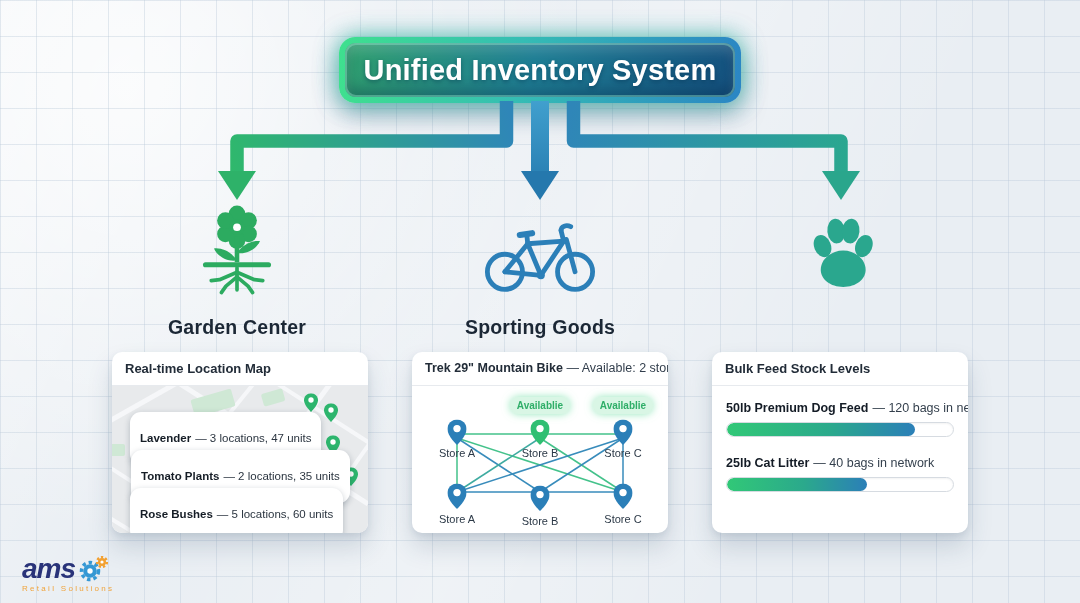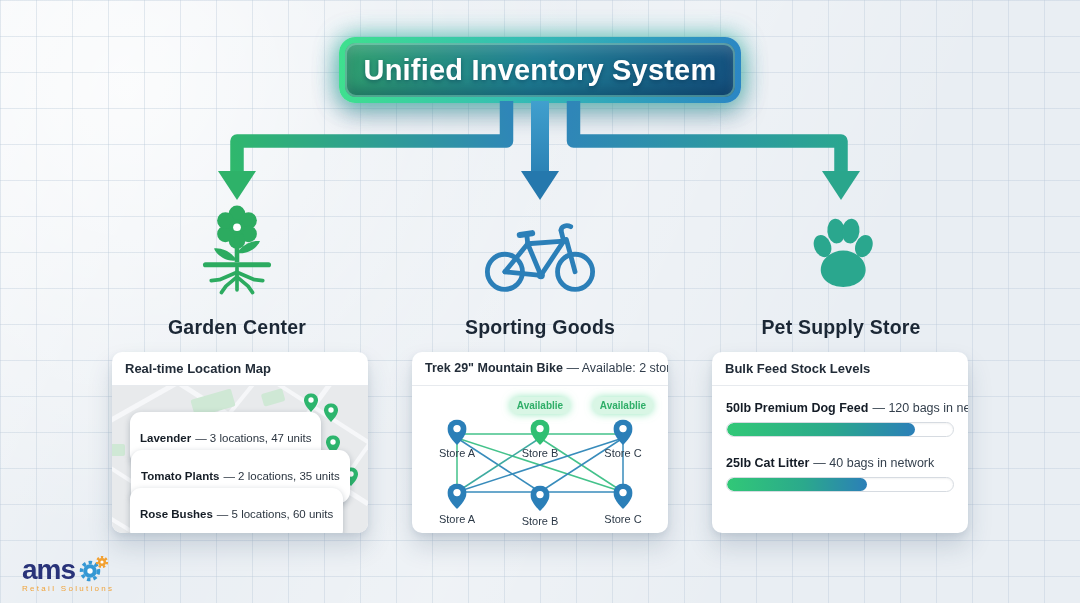--- a/index.html
+++ b/index.html
@@ -70,21 +70,21 @@
   .bar-track{
     margin-top:7px;height:13px;border:1px solid #d6dbe1;border-radius:8px;background:#fff;
     box-shadow:inset 0 1px 2px rgba(0,0,0,.05);overflow:hidden;
   }
   .bar-fill{
     height:100%;border-radius:8px;
     background:linear-gradient(90deg,#31c877 0%,#2ba98c 55%,#2b7fb8 100%);
   }
   
   .logo{position:absolute;left:22px;top:555px;}
-  .logo-row{display:flex;align-items:flex-end;}
+  .logo-row{display:flex;align-items:center;font-style:italic;}
   .logo-word{font-size:28px;font-weight:800;color:#293379;letter-spacing:-1px;line-height:26px;}
   .logo-tag{font-size:8px;color:#f0a43c;letter-spacing:2.3px;margin-top:1px;}
 </style>
 </head>
 <body>
 
 <div class="stage">
 
   <svg width="0" height="0" style="position:absolute" aria-hidden="true">
     <defs>
@@ -178,21 +178,20 @@
       <ellipse cx="29" cy="41" rx="9.5" ry="13" transform="rotate(-22 29 41)"></ellipse>
       <ellipse cx="44.5" cy="24" rx="10" ry="14" transform="rotate(-6 44.5 24)"></ellipse>
       <ellipse cx="61" cy="24" rx="10" ry="14" transform="rotate(6 61 24)"></ellipse>
       <ellipse cx="76" cy="41" rx="9.5" ry="13" transform="rotate(22 76 41)"></ellipse>
       <path d="M52.5 46 C40 46 27 55 27 68 C27 79 38 87.5 52.5 87.5 C67 87.5 78 79 78 68 C78 55 65 46 52.5 46 Z"></path>
     </svg>
   </div>
 
   <div class="branch-label" style="left:117px">Garden Center</div>
   <div class="branch-label" style="left:420px">Sporting Goods</div>
-  <div class="branch-label" style="left:721px">Pet Supply Store</div>
 
   <div class="card" style="left:112px">
     <div class="card-header">Real-time Location Map</div>
     <div class="card-body">
       <svg class="map-svg" width="256" height="147" viewBox="0 0 256 147">
         <rect width="256" height="147" fill="#e8eaec"></rect>
         <g stroke="#f7f8fa" fill="none" opacity="0.95">
           <path d="M-15 42 L95 -20" stroke-width="5"></path>
           <path d="M10 160 L160 -25" stroke-width="4"></path>
           <path d="M95 165 L235 -25" stroke-width="5"></path>

